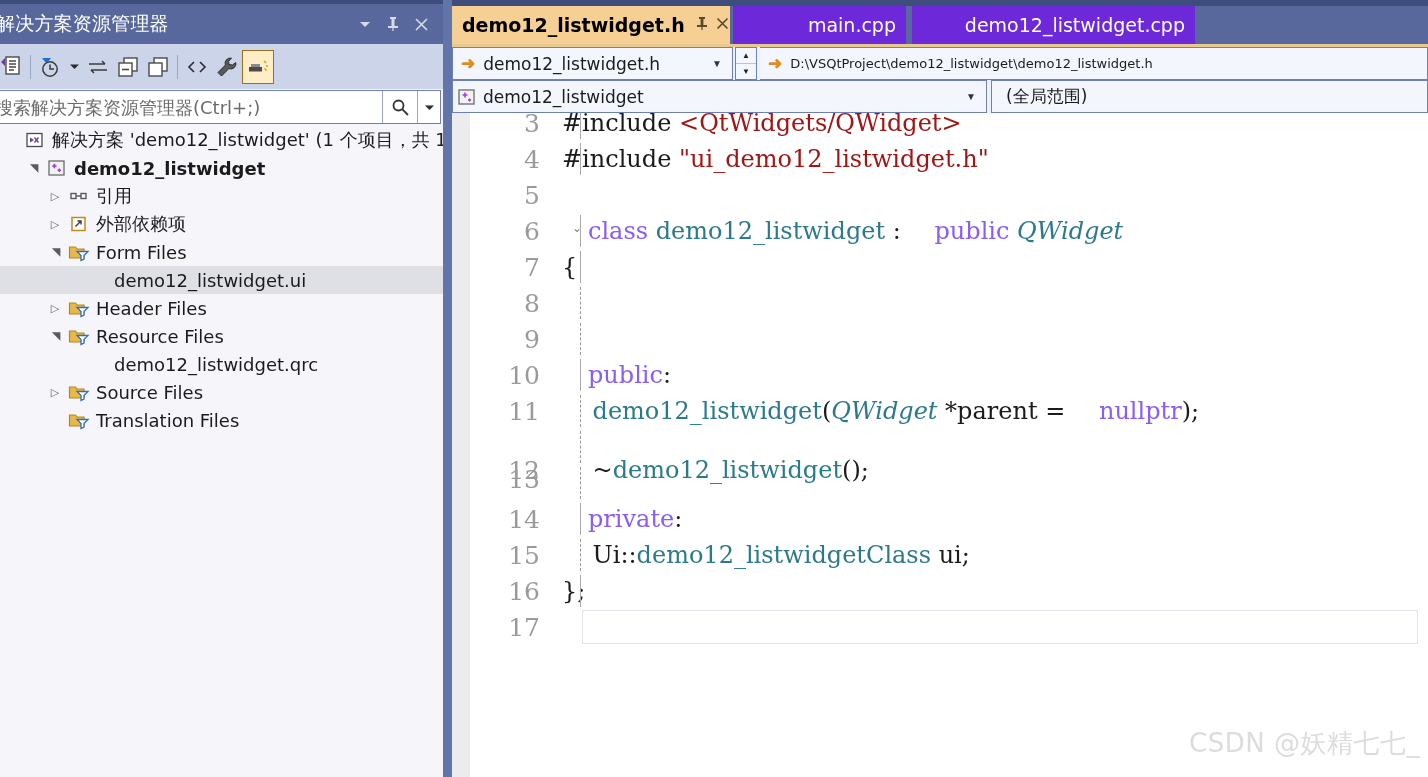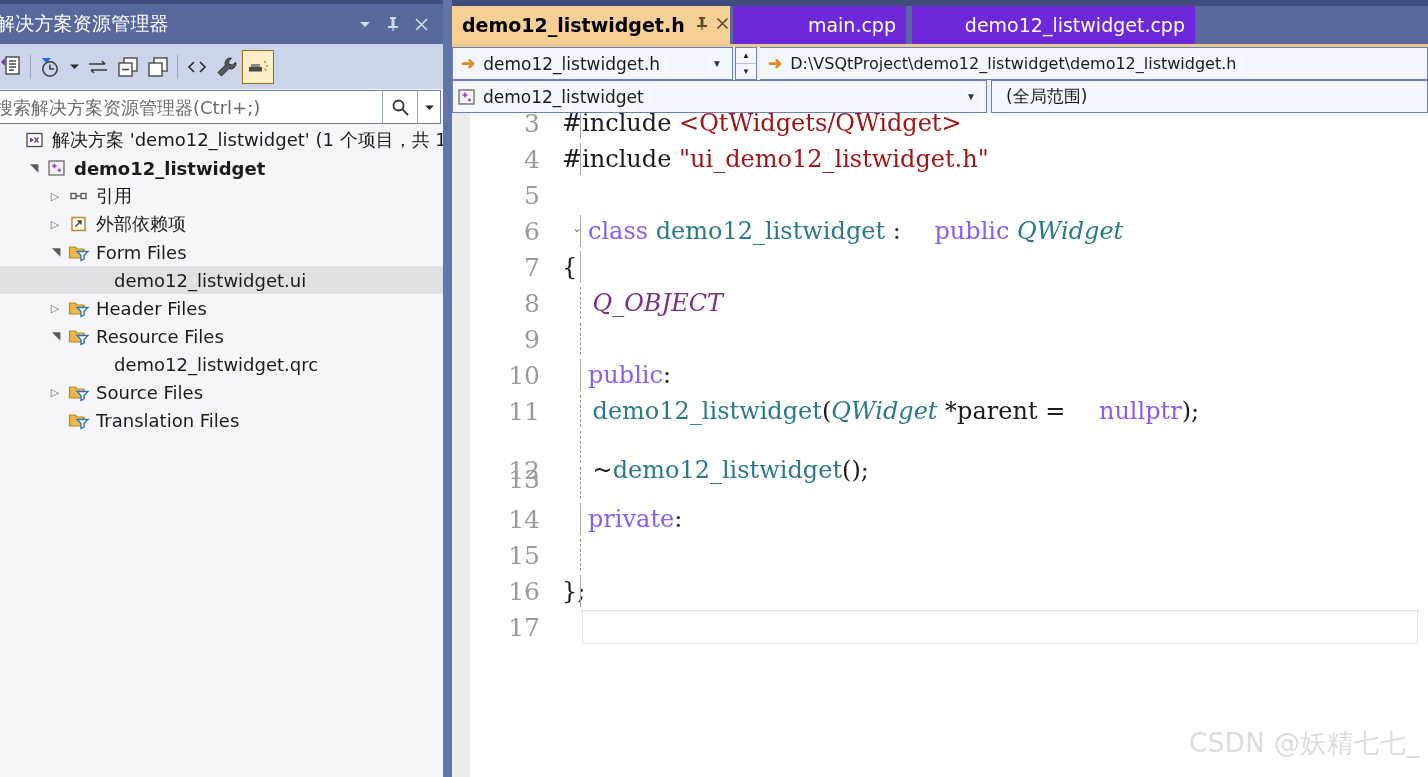--- a/index.html
+++ b/index.html
@@ -145,21 +145,21 @@
   .spinner div {
     flex: 1; display: flex; align-items: center; justify-content: center;
     font-size: 8px; color: #222; border-bottom: 1px solid #b9c3dd;
   }
   .spinner div:last-child { border-bottom: 0; }
   .nav-path {
     flex: 1; border: 1px solid #6f7fb3; border-left: 0; box-sizing: border-box;
     background: #f3f6fc; display: flex; align-items: center; margin-left: 3px;
   }
   .nav-path .arrow { color: #e08b1d; font-size: 17px; padding: 0 8px; font-weight: bold; }
-  .nav-path .txt { font-size: 16px; color: #1b1b1b;
+  .nav-path .txt { font-size: 13px; color: #1b1b1b;
     font-family: "DejaVu Sans", "Liberation Sans", sans-serif; }
 
   .navbar2 {
     position: absolute; left: 0; top: 80px; width: 976px; height: 33px;
     background: #edf1fa; display: flex; align-items: stretch;
   }
   .nav-class {
     width: 535px; border: 1px solid #6f7fb3; box-sizing: border-box;
     background: #f3f6fc; display: flex; align-items: center;
   }
@@ -531,21 +531,20 @@
           </div>
           <div class="fold-bar" style="top: 102px; height: 32px;"></div>
           <div class="fold-arrow" style="top: 108px;">⌄</div>
           <div class="codeline" style="top: 136px;">
             <div class="lnum">7</div>
             <div class="ctext"><span class="pp">{</span></div>
           </div>
           <div class="fold-bar" style="top: 138px; height: 32px;"></div>
           <div class="codeline" style="top: 172px;">
             <div class="lnum">8</div>
-            <div class="ctext"><span class="mac">    Q_OBJECT</span></div>
           </div>
           <div class="fold-bar dashed" style="top: 174px; height: 32px;"></div>
           <div class="codeline" style="top: 208px;">
             <div class="lnum">9</div>
             <div class="ctext"></div>
           </div>
           <div class="fold-bar dashed" style="top: 210px; height: 32px;"></div>
           <div class="codeline" style="top: 244px;">
             <div class="lnum">10</div>
             <div class="ctext"><span class="k">public</span><span class="pp">:</span></div>
@@ -566,20 +565,21 @@
             <div class="ctext"></div>
           </div>
           <div class="fold-bar dashed" style="top: 354px; height: 32px;"></div>
           <div class="codeline" style="top: 388px;">
             <div class="lnum">14</div>
             <div class="ctext"><span class="k">private</span><span class="pp">:</span></div>
           </div>
           <div class="fold-bar" style="top: 390px; height: 32px;"></div>
           <div class="codeline" style="top: 424px;">
             <div class="lnum">15</div>
+            <div class="ctext"><span class="pp">    Ui::</span><span class="ty">demo12_listwidgetClass</span><span class="pp"> ui;</span></div>
           </div>
           <div class="fold-bar dashed" style="top: 426px; height: 32px;"></div>
           <div class="codeline" style="top: 460px;">
             <div class="lnum">16</div>
             <div class="ctext"><span class="pp">};</span></div>
           </div>
           <div class="fold-bar" style="top: 462px; height: 32px;"></div>
           <div class="codeline" style="top: 496px;">
             <div class="lnum">17</div>
             <div class="ctext"></div>

